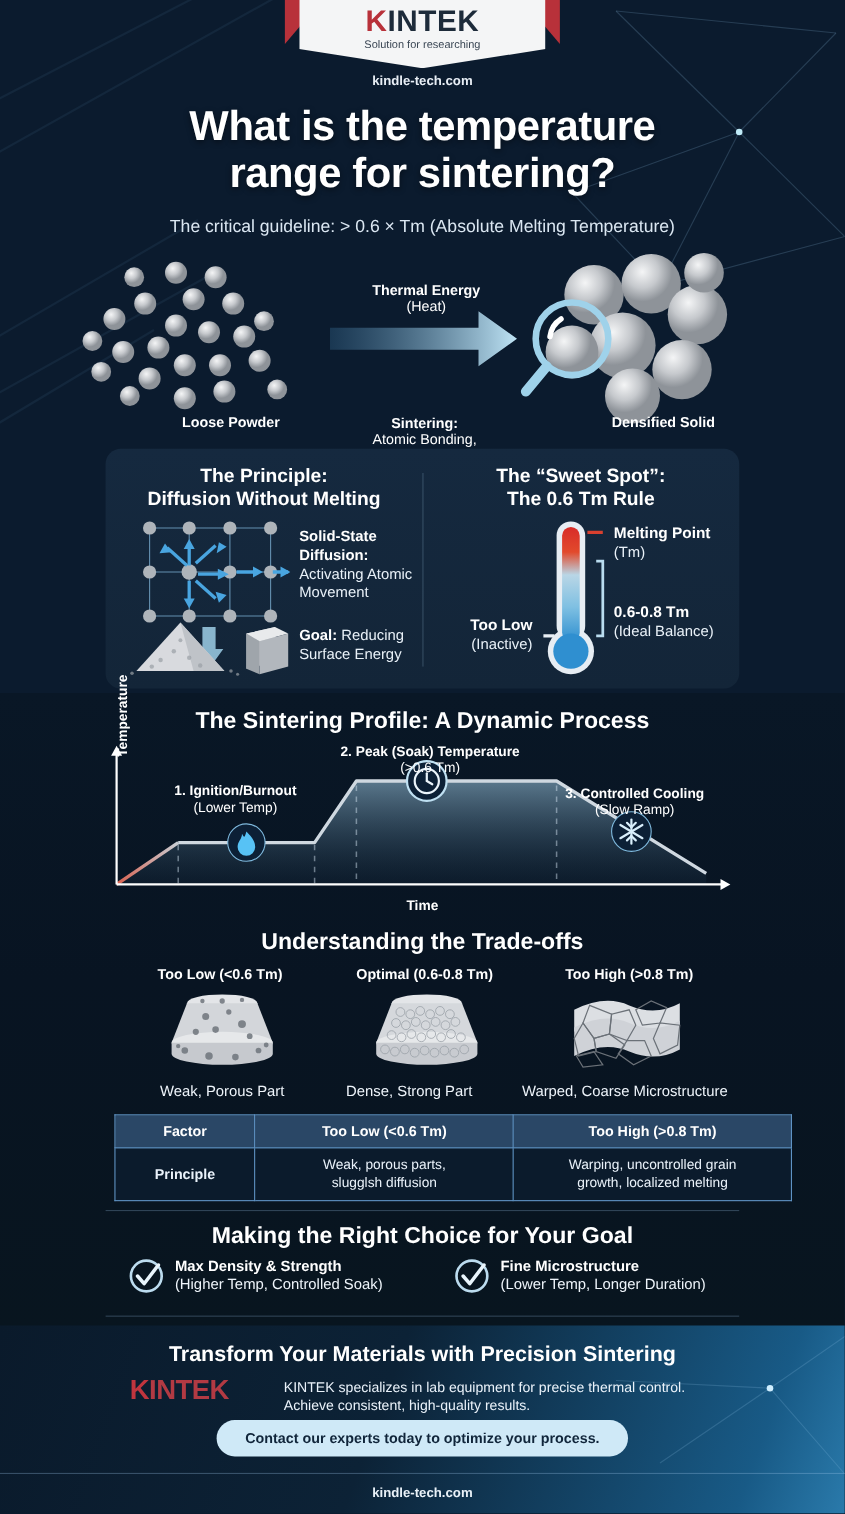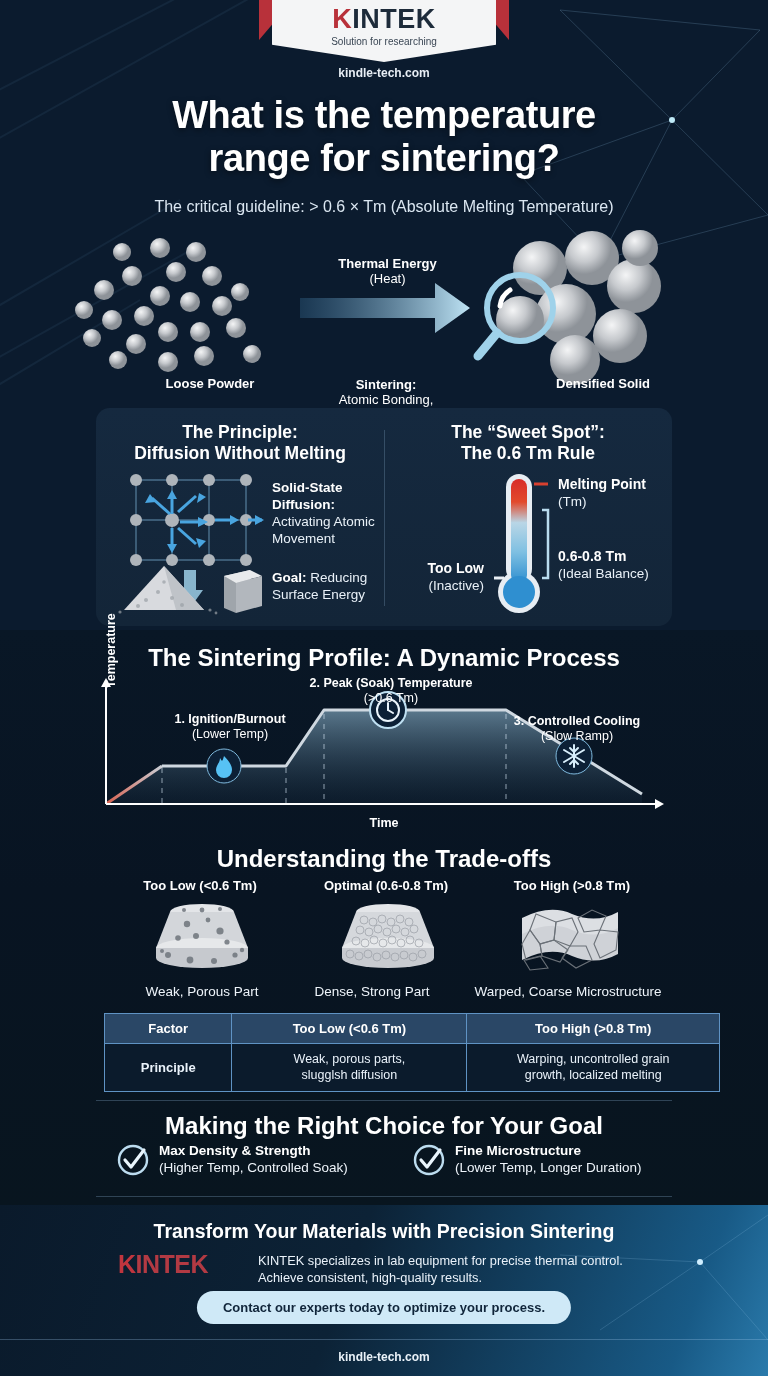--- a/index.html
+++ b/index.html
@@ -79,21 +79,21 @@
     border-radius:14px;
   }
   .panel .divider{position:absolute;left:288px;top:22px;width:1px;height:176px;background:rgba(150,190,225,.25);}
   .p-title{position:absolute;width:50%;text-align:center;font-size:17.5px;font-weight:bold;line-height:1.2;}
   .p-title.left{left:0;top:14px;}
   .p-title.right{left:50%;top:14px;}
   .side-text{position:absolute;font-size:13.5px;line-height:1.25;color:#e9f1f8;}
   .side-text b{color:#ffffff;}
 
   
-  .sec-title{position:absolute;left:0;width:768px;text-align:center;font-size:24px;font-weight:bold;}
+  .sec-title{position:absolute;left:0;width:768px;text-align:center;font-size:21px;font-weight:bold;}
   .chart-wrap{position:absolute;left:96px;top:676px;width:576px;height:150px;}
   .ch-lab{position:absolute;font-weight:bold;font-size:12.5px;color:#fff;text-align:center;line-height:1.2;}
   .ch-lab .sm{font-weight:normal;display:block;}
   .axis-y{position:absolute;left:104px;top:688px;font-size:12.5px;font-weight:bold;transform:rotate(-90deg);transform-origin:left top;}
   .axis-x{position:absolute;left:0;top:816px;width:768px;text-align:center;font-size:12.5px;font-weight:bold;}
 
   
   .to-head{position:absolute;font-size:13px;font-weight:bold;text-align:center;color:#fff;}
   .to-foot{position:absolute;font-size:13.5px;text-align:center;color:#eef4fa;}
 
@@ -422,21 +422,21 @@
         <line x1="478" y1="69" x2="478" y2="91"></line>
         <line x1="468" y1="74" x2="488" y2="86"></line>
         <line x1="468" y1="86" x2="488" y2="74"></line>
         <line x1="474" y1="72" x2="478" y2="76"></line>
           <line x1="482" y1="72" x2="478" y2="76"></line>
         <line x1="474" y1="88" x2="478" y2="84"></line>
           <line x1="482" y1="88" x2="478" y2="84"></line>
       </g>
     </g>
   </svg>
-  <div class="ch-lab" style="left:140px;top:712px;width:180px;">
+  <div class="ch-lab" style="left:124px;top:712px;width:180px;">
     <span>1. Ignition/Burnout</span>
     <span class="sm">(Lower Temp)</span>
   </div>
   <div class="ch-lab" style="left:284px;top:676px;width:214px;">
     <span>2. Peak (Soak) Temperature</span>
     <span class="sm">(&gt;0.6 Tm)</span>
   </div>
   <div class="ch-lab" style="left:494px;top:714px;width:166px;">
     <span>3. Controlled Cooling</span>
     <span class="sm">(Slow Ramp)</span>

